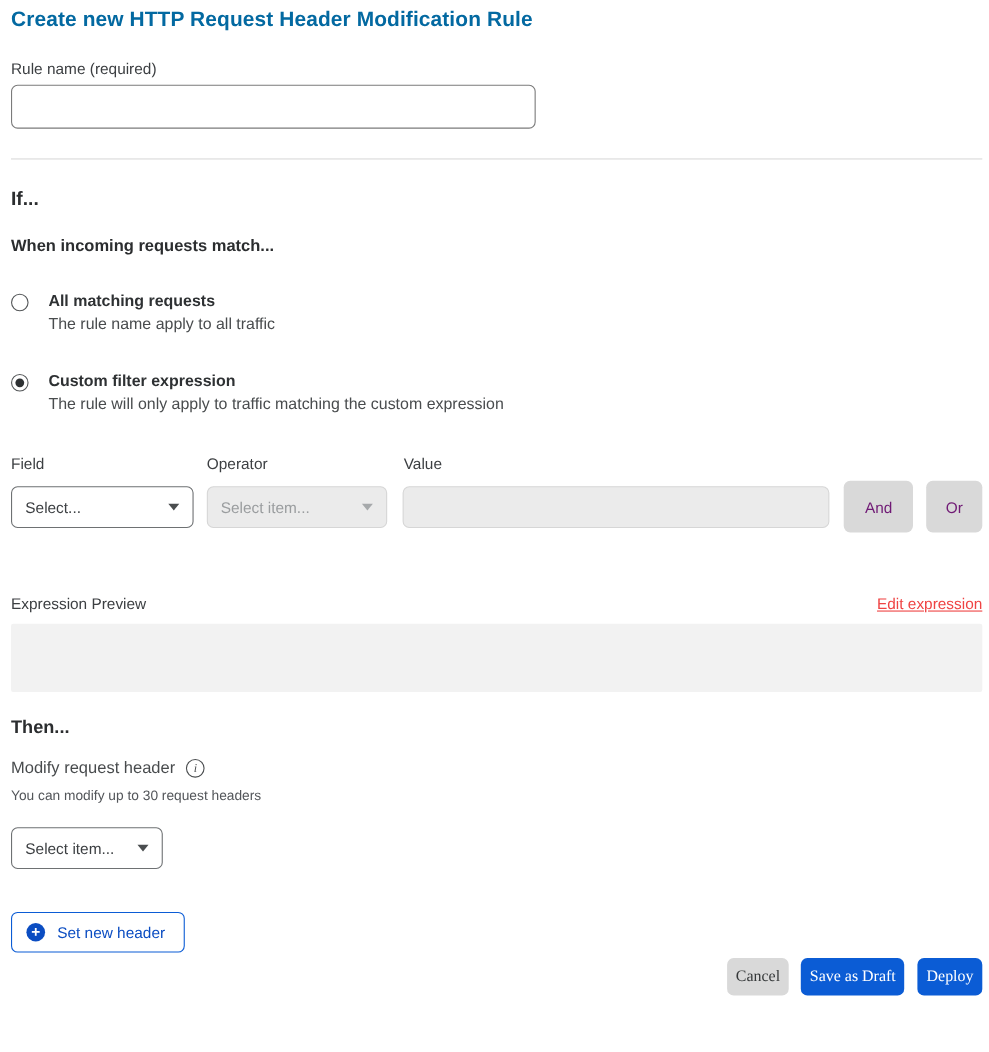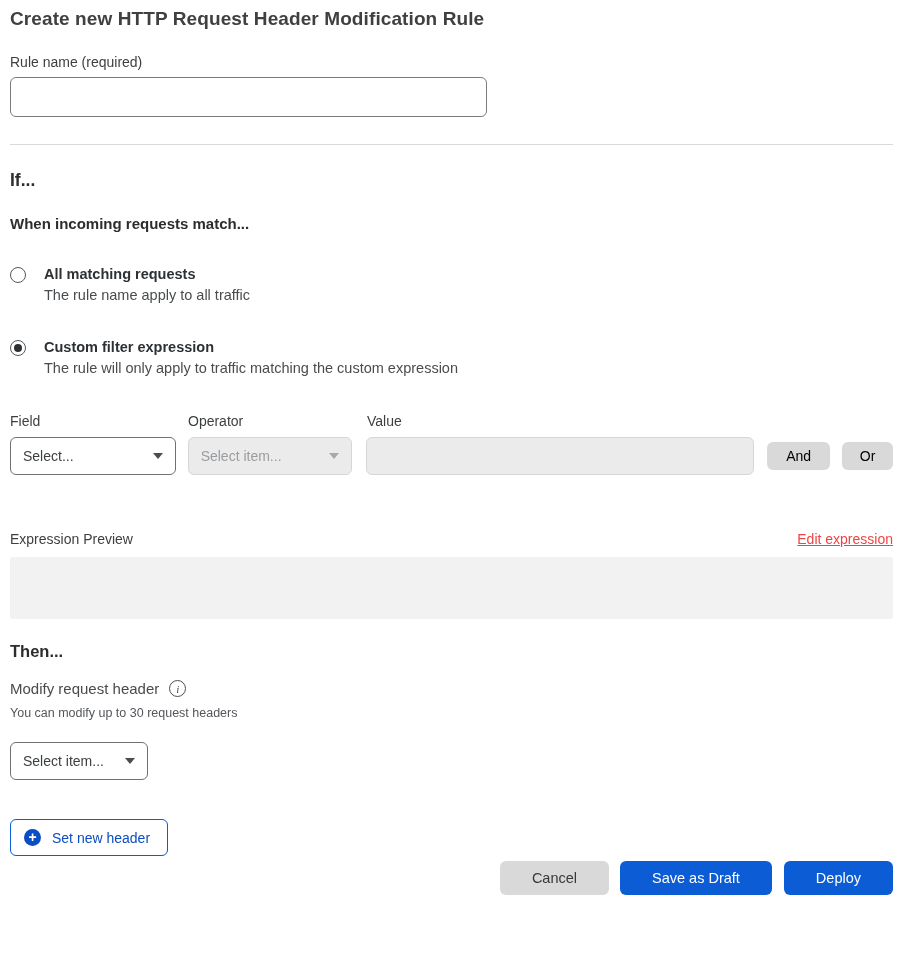--- a/index.html
+++ b/index.html
@@ -9,21 +9,21 @@
     color: #36393a;
     width: 899px;
     height: 956px;
     overflow: hidden;
   }
   .container { padding: 8px 6px 0 10px; width: 899px; }
 
   .page-title {
     font-size: 19px;
     font-weight: 700;
-    color: #404040;
+    color: #0369a1;
     letter-spacing: 0.1px;
   }
 
   .field-label { font-size: 14px; color: #3c3f42; margin-top: 24px; }
   .rule-name-input {
     display: block;
     margin-top: 7px;
     width: 477px;
     height: 40px;
     border: 1px solid #7b7b7b;
@@ -95,27 +95,27 @@
     width: 389px; height: 38px;
     background: #ebebeb;
     border: 1px solid #d6d6d6;
     border-radius: 6px;
     margin-right: 13px;
     font-family: "Liberation Sans", sans-serif;
     font-size: 14px;
     padding: 0 12px;
   }
   .conj-btn {
-    height: 28px;
+    height: 47px;
     background: #d9d9d9;
     border: none;
     border-radius: 6px;
     font-family: "Liberation Sans", sans-serif;
     font-size: 14px;
-    color: #000000;
+    color: #701a75;
     cursor: pointer;
     margin-bottom: 1px;
   }
   .and-btn { width: 63px; margin-right: 12px; }
   .or-btn { width: 51px; }
 
   .preview-header {
     display: flex; justify-content: space-between; align-items: flex-end;
     margin-top: 56px;
   }
@@ -171,24 +171,24 @@
   .set-header-label { font-size: 14px; color: #0b4dc2; }
 
   .footer-actions {
     display: flex; justify-content: flex-end; align-items: center;
     margin-top: 5px;
   }
   .btn {
     height: 34px;
     border: none;
     border-radius: 6px;
-    font-family: Liberation Sans, sans-serif;
+    font-family: Liberation Serif, serif;
     font-size: 14.5px;
     cursor: pointer;
-    padding: 0 32px;
+    padding: 0 8px;
   }
   .btn-gray { background: #d9d9d9; color: #36393a; }
   .btn-blue { background: #0b5cd5; color: #fff; }
   .cancel-btn { margin-right: 11px; }
   .save-draft-btn { margin-right: 12px; }
 </style>
 </head>
 <body>
 
 <div class="container">

